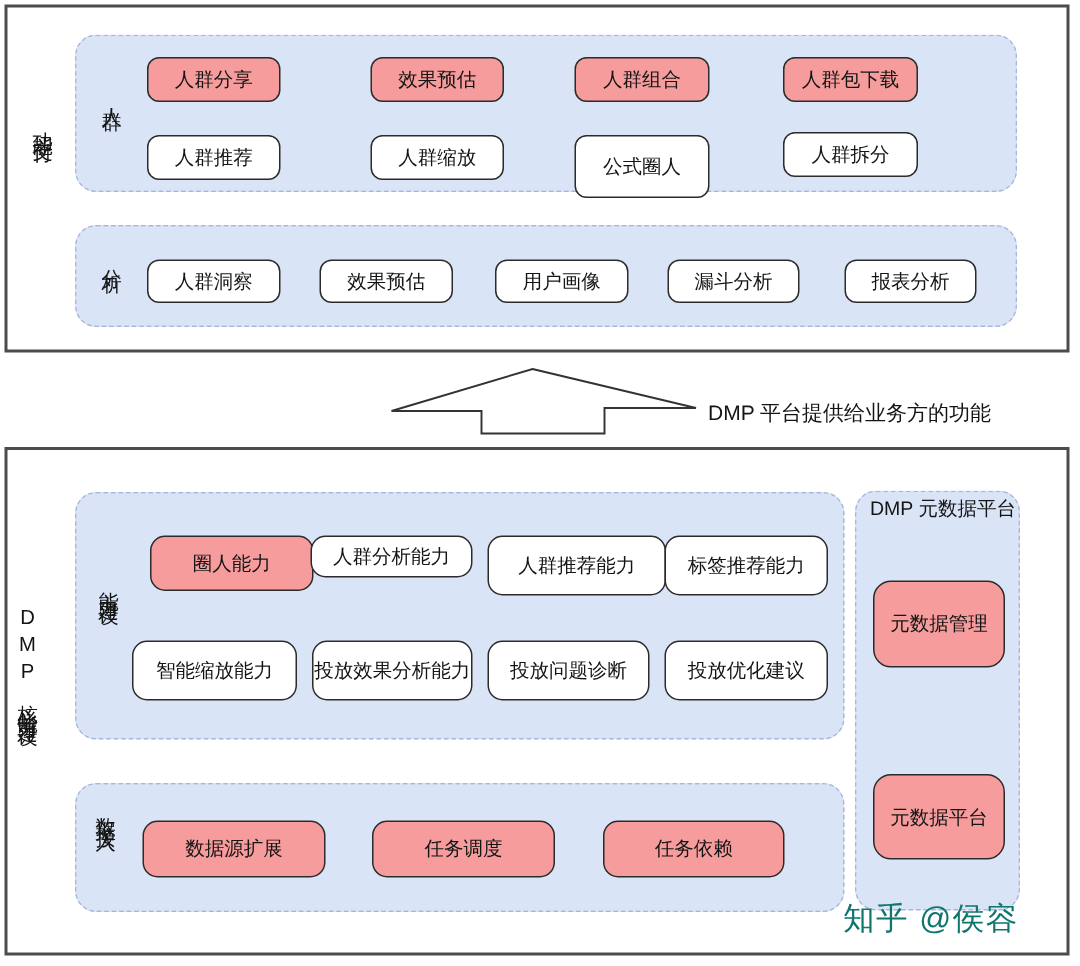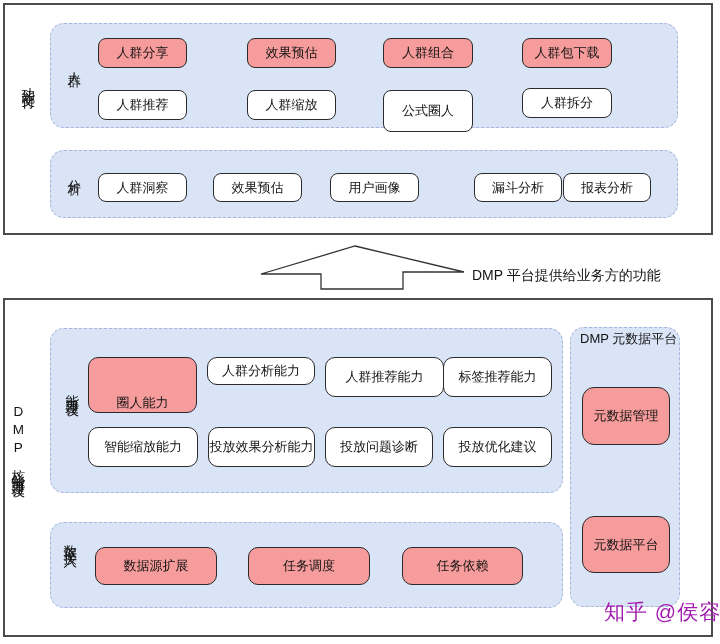--- a/index.html
+++ b/index.html
@@ -24,21 +24,21 @@
   .node.r10 { border-radius:10px; }
   .node.r12 { border-radius:12px; }
   .vlabel {
     position:absolute; writing-mode:vertical-lr; text-orientation:upright;
     font-size:13.5px; letter-spacing:3px; line-height:1.1; white-space:nowrap;
   }
   .hlabel { position:absolute; font-size:13px; white-space:nowrap; }
   .arrow-caption { position:absolute; left:472px; top:267px; font-size:14px; white-space:nowrap; }
   .arrow-svg { position:absolute; left:255px; top:240px; }
   .watermark {
-    position:absolute; left:604px; top:598px; font-size:21px; color:#a21caf;
+    position:absolute; left:562px; top:598px; font-size:21px; color:#0f766e;
     letter-spacing:1px; white-space:nowrap;
   }
 </style>
 </head>
 <body>
 
 <div class="frame" style="left:3px; top:3px; width:710px; height:232px;"></div>
 
 <div class="vlabel" style="left:20px; top:76px;">功能交付</div>
 
@@ -76,40 +76,40 @@
 
 <div class="node" style="left:98px;  top:173px; width:89px; height:29px;">
   <span>人群洞察</span>
 </div>
 <div class="node" style="left:213px; top:173px; width:89px; height:29px;">
   <span>效果预估</span>
 </div>
 <div class="node" style="left:330px; top:173px; width:89px; height:29px;">
   <span>用户画像</span>
 </div>
-<div class="node" style="left:445px; top:173px; width:88px; height:29px;margin-left:29px;">
+<div class="node" style="left:445px; top:173px; width:88px; height:29px;">
   <span>漏斗分析</span>
 </div>
 <div class="node" style="left:563px; top:173px; width:88px; height:29px;">
   <span>报表分析</span>
 </div>
 
 <svg class="arrow-svg" width="215" height="55" viewBox="0 0 215 55">
   <polygon points="100,6 209,32 148,32 148,49 66,49 66,34 6,34" fill="#ffffff" stroke="#333333" stroke-width="1.3" stroke-linejoin="miter"></polygon>
 </svg>
 <div class="arrow-caption">DMP 平台提供给业务方的功能</div>
 
 <div class="frame" style="left:3px; top:298px; width:710px; height:339px;"></div>
 
 <div class="vlabel" style="left:10px; top:404px;">DMP核心能力建设</div>
 
 <div class="bluebox" style="left:50px; top:328px; width:513px; height:165px;"></div>
 <div class="vlabel" style="left:64px; top:383px;">能力建设</div>
 
-<div class="node pink r10" style="left:88px;  top:357px; width:109px; height:56px;align-items:flex-end;">
+<div class="node pink r10" style="left:100px;  top:357px; width:109px; height:37px;">
   <span>圈人能力</span>
 </div>
 <div class="node r10" style="left:207px; top:357px; width:108px; height:28px;">
   <span>人群分析能力</span>
 </div>
 <div class="node r10" style="left:325px; top:357px; width:119px; height:40px;">
   <span>人群推荐能力</span>
 </div>
 <div class="node r10" style="left:443px; top:357px; width:109px; height:40px;">
   <span>标签推荐能力</span>

